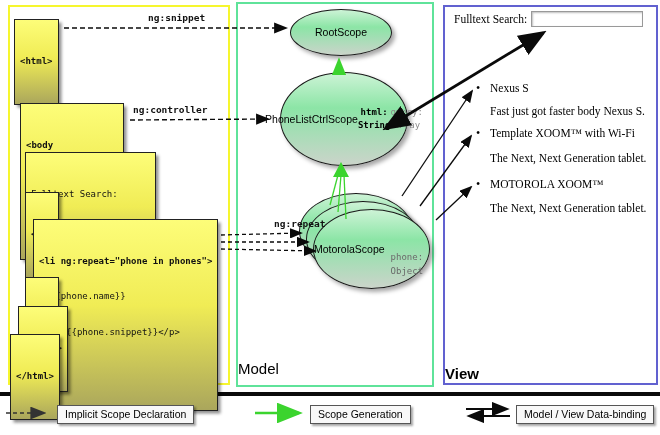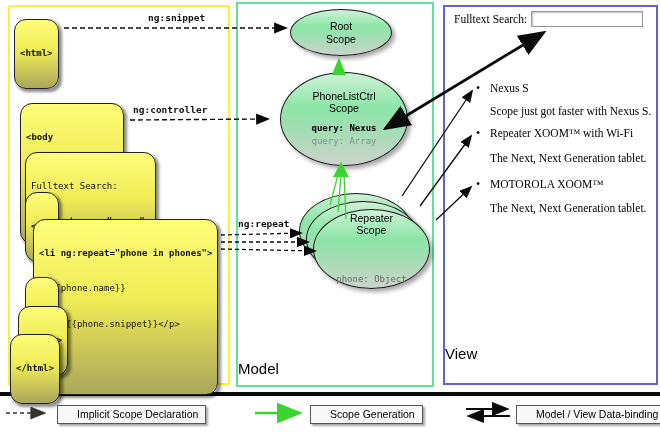--- a/index.html
+++ b/index.html
@@ -2,60 +2,60 @@
 <html><head>
 <meta charset="utf-8">
 <style>
   html,body{margin:0;padding:0;background:#fff;}
   #stage{position:relative;width:660px;height:435px;background:#fff;overflow:hidden;
          font-family:"Liberation Sans",sans-serif;}
   .col{position:absolute;background:#fff;}
   .col-title{position:absolute;width:100%;text-align:left;font:15px "Liberation Sans",sans-serif;color:#000;}
   .codebox{position:absolute;
     background:linear-gradient(180deg,#fdfd79 0%,#f0ec55 45%,#aaa65c 100%);
-    border:1.5px solid #222;border-radius:12px;
+    border:1.5px solid #222;border-radius:0;
     box-shadow:2.5px 2.5px 3px rgba(0,0,0,.45);
-    padding:5px 5px;font:bold 9px "DejaVu Sans Mono",monospace;
+    padding:13px 5px;font:bold 9px "DejaVu Sans Mono",monospace;
     color:#111;white-space:pre;line-height:1.3;z-index:3;}
   .codebox .norm{font-weight:normal;}
   .codelabel{position:absolute;font:bold 9.5px "DejaVu Sans Mono",monospace;color:#111;z-index:4;}
   .ellipse{position:absolute;border:1.8px solid #1a1a1a;border-radius:50%;
     background:linear-gradient(180deg,#cdf3d6 0%,#8ce5a6 38%,#9fdfb2 58%,#cbd4ca 100%);
     box-shadow:3px 3px 4px rgba(0,0,0,.35);
-    display:flex;flex-direction:column;align-items:center;justify-content:center;
+    display:flex;flex-direction:row;align-items:center;justify-content:center;
     text-align:center;z-index:2;}
   .scope-title{font:10.5px "Liberation Sans",sans-serif;color:#000;line-height:1.2;}
   .prop{font:9px "DejaVu Sans Mono",monospace;line-height:1.45;}
   .prop-bold{font-weight:bold;color:#000;}
   .prop-gray{color:#8a8a8a;}
   .prop-gray2{color:#6a6a6a;margin-top:31px;}
   .view-item{position:absolute;font:11.5px "Liberation Serif",serif;color:#000;white-space:nowrap;}
   .bullet{position:absolute;left:-14px;top:-1px;font-size:12px;}
   .legend-box{position:absolute;border:1.8px solid #555;background:#f8f8f8;
     box-shadow:2px 2px 2px rgba(0,0,0,.35);font:10.5px "Liberation Sans",sans-serif;
-    padding:2px 7px 3px 19px;white-space:nowrap;z-index:3;}
+    padding:2px 7px 3px 7px;white-space:nowrap;z-index:3;}
   #arrows{position:absolute;left:0;top:0;z-index:5;pointer-events:none;}
   .sep{position:absolute;left:0;top:392px;width:660px;height:3.5px;background:#0a0a0a;}
   #fulltext-input{position:absolute;left:531px;top:11px;width:106px;height:14px;
     border:1px solid #999;box-shadow:inset 1px 1px 2px rgba(0,0,0,.25);
     font:11px "Liberation Serif",serif;padding:0 2px;background:#fff;}
 </style>
 </head>
 <body>
 
 <div id="stage">
 
   <div class="col" style="left:8px;top:5px;width:218px;height:376px;border:2px solid #f6f62e;">
     <div class="col-title" style="top:355px;">Template</div>
   </div>
   <div class="col" style="left:236px;top:2px;width:194px;height:381px;border:2px solid #5fe39a;">
     <div class="col-title" style="top:356px;">Model</div>
   </div>
   <div class="col" style="left:443px;top:5px;width:211px;height:376px;border:2px solid #6161d0;">
-    <div class="col-title" style="top:338px;">View</div>
+    <div class="col-title" style="top:358px;font-weight:bold;">View</div>
   </div>
 
   <div class="codebox" style="left:14px;top:19px;">
     <div>&lt;html&gt;</div>
   </div>
 
   <div class="codebox" style="left:20px;top:103px;">
     <div>&lt;body</div>
     <div> ng:controller=</div>
     <div> "PhoneListCtrl"&gt;</div>
@@ -84,58 +84,58 @@
   <div class="codebox" style="left:18px;top:306px;">
     <div>&lt;/body&gt;</div>
   </div>
 
   <div class="codebox" style="left:10px;top:334px;">
     <div>&lt;/html&gt;</div>
   </div>
 
   <div class="codelabel" style="left:148px;top:12px;">ng:snippet</div>
   <div class="codelabel" style="left:133px;top:104px;">ng:controller</div>
-  <div class="codelabel" style="left:238px;top:218px;">ng:repeat</div>
+  <div class="codelabel" style="left:238px;top:218px;padding-left:36px;">ng:repeat</div>
 
   <div class="ellipse" style="left:290px;top:9px;width:100px;height:45px;">
     <div class="scope-title">Root</div>
     <div class="scope-title">Scope</div>
   </div>
 
   <div class="ellipse" style="left:280px;top:72px;width:126px;height:92px;">
     <div class="scope-title">PhoneListCtrl</div>
     <div class="scope-title">Scope</div>
     <div style="height:7px;"></div>
-    <div class="prop prop-bold">query: Nexus</div>
+    <div class="prop prop-bold">html: String</div>
     <div class="prop prop-gray">query: Array</div>
   </div>
 
   <div class="ellipse" style="left:299px;top:193px;width:112px;height:74px;"></div>
   <div class="ellipse" style="left:306px;top:201px;width:112px;height:74px;"></div>
   <div class="ellipse" style="left:313px;top:209px;width:115px;height:78px;">
-    <div class="scope-title">Repeater</div>
+    <div class="scope-title">Motorola</div>
     <div class="scope-title">Scope</div>
     <div style="height:5px;"></div>
     <div class="prop prop-gray2">phone: Object</div>
   </div>
 
   <div class="view-item" style="left:454px;top:13px;">Fulltext Search:</div>
   <input id="fulltext-input" type="text" value="" style="">
 
   <div class="view-item" style="left:490px;top:82px;">
     <span class="bullet">•</span>
     <span>Nexus S</span>
   </div>
   <div class="view-item" style="left:490px;top:105px;">
-    <span>Scope just got faster with Nexus S.</span>
+    <span>Fast just got faster body Nexus S.</span>
   </div>
 
   <div class="view-item" style="left:490px;top:127px;">
     <span class="bullet">•</span>
-    <span>Repeater XOOM™ with Wi-Fi</span>
+    <span>Template XOOM™ with Wi-Fi</span>
   </div>
   <div class="view-item" style="left:490px;top:152px;">
     <span>The Next, Next Generation tablet.</span>
   </div>
 
   <div class="view-item" style="left:490px;top:178px;">
     <span class="bullet">•</span>
     <span>MOTOROLA XOOM™</span>
   </div>
   <div class="view-item" style="left:490px;top:202px;">

